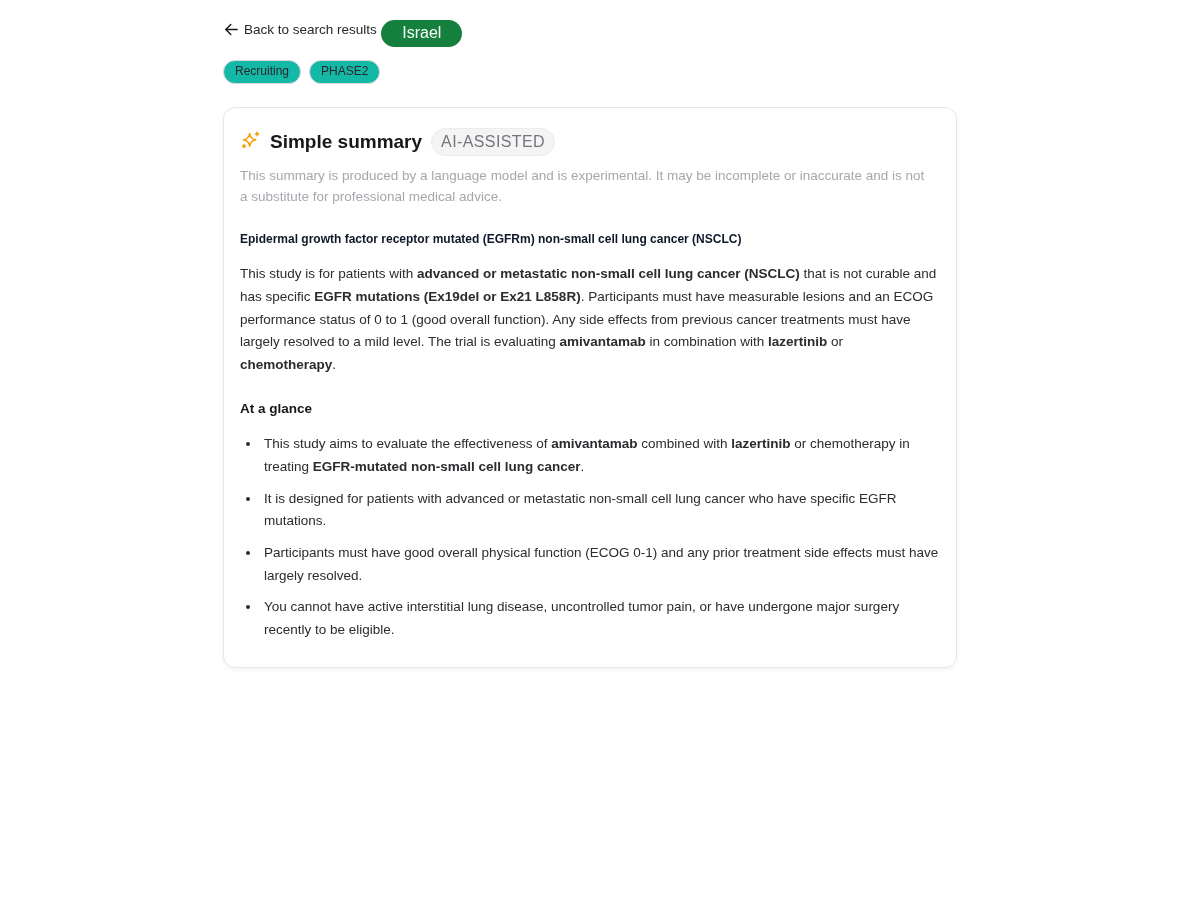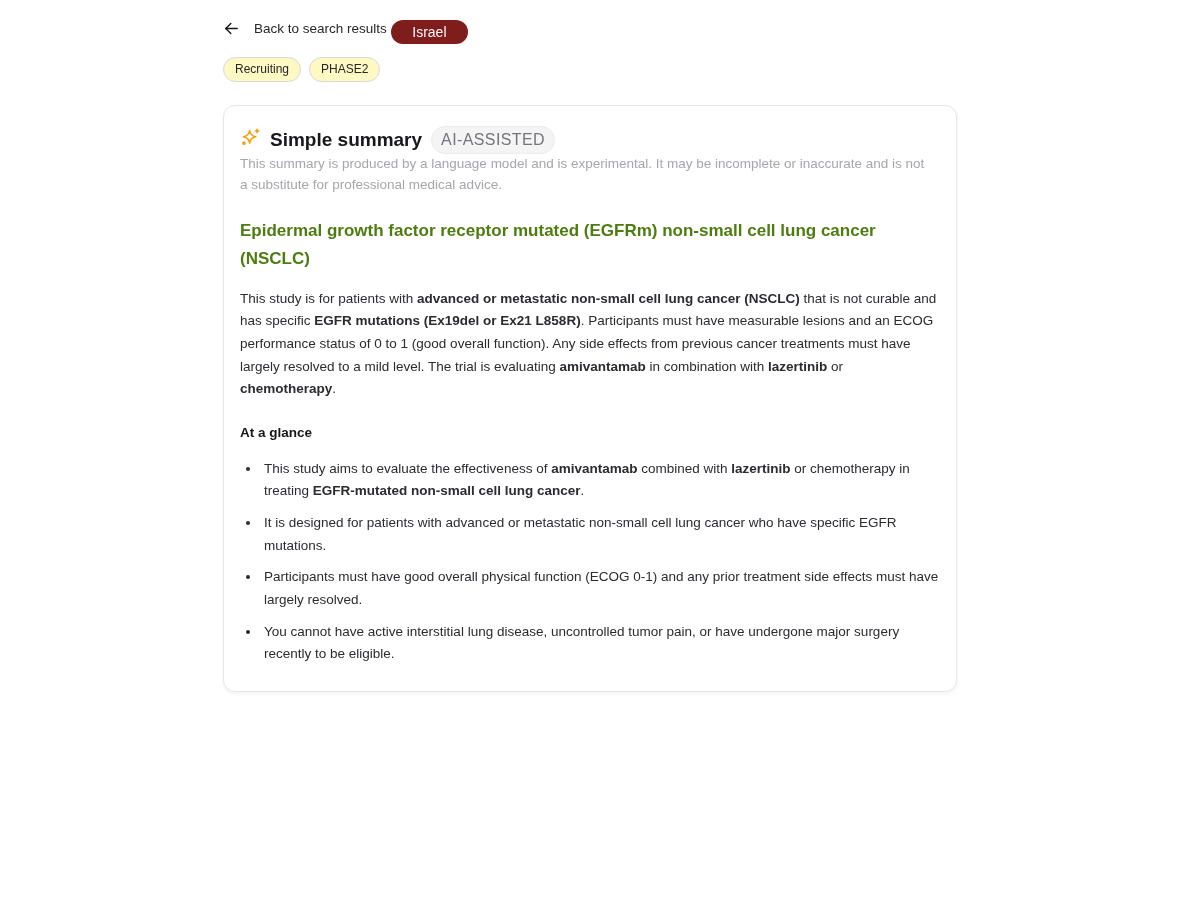--- a/index.html
+++ b/index.html
@@ -2,43 +2,43 @@
 <html><head>
 <meta charset="utf-8">
 <style>
   * { margin: 0; padding: 0; box-sizing: border-box; }
   html, body { background: #ffffff; width: 1200px; height: 922px; overflow: hidden; }
   body { font-family: "Liberation Sans", sans-serif; color: #27272a; }
 
   .container { width: 737px; margin-left: 223px; padding-top: 10px; }
 
   
-  .back-link { display: inline-flex; align-items: center; gap: 14px; font-size: 13.5px; color: #27272a; cursor: pointer; text-decoration: none; }
+  .back-link { display: inline-flex; align-items: center; gap: 4px; font-size: 13.5px; color: #27272a; cursor: pointer; text-decoration: none; }
   .back-link svg { display: block; }
 
   
   .page-title { margin-top: 24px; max-width: 700px; font-size: 28px; font-weight: 700; line-height: 1.28; color: #18181b; letter-spacing: -0.2px; }
 
   
   .badge-row { display: flex; gap: 8px; }
-  .badge-dark { display: inline-block; margin-top: 10px; background: #7f1d1d; color: #fafafa; font-size: 14px; padding: 3px 21px; border-radius: 999px; line-height: 1.3; }
+  .badge-dark { display: inline-block; margin-top: 10px; background: #15803d; color: #fafafa; font-size: 16px; padding: 3px 21px; border-radius: 999px; line-height: 1.3; }
   .badge-outline-row { margin-top: 13px; }
-  .badge-outline { display: inline-block; background: #fef9c3; border: 1px solid #d9d9de; color: #27272a; font-size: 12px; padding: 3.5px 11px; border-radius: 999px; line-height: 1.3; }
+  .badge-outline { display: inline-block; background: #14b8a6; border: 1px solid #d9d9de; color: #27272a; font-size: 12px; padding: 3.5px 11px; border-radius: 999px; line-height: 1.3; }
 
   
   .card { margin-top: 23px; width: 734px; border: 1px solid #e7e7ea; border-radius: 12px; background: #fff; box-shadow: 0 2px 4px rgba(0,0,0,0.05); padding: 16px 16px 16px 16px; }
 
   .card-header { display: flex; align-items: center; gap: 9px; padding-top: 4px; }
   .card-header h2 { font-size: 19px; font-weight: 700; color: #18181b; }
   .ai-badge { background: #f4f4f5; color: #74747c; font-size: 16px; letter-spacing: 0.4px; padding: 4px 9px; border-radius: 999px; border: 1px solid #ececee; }
 
-  .disclaimer { color: #a6a6ad; font-size: 13.5px; line-height: 1.55; max-width: 690px; }
+  .disclaimer { margin-top: 10px; color: #a6a6ad; font-size: 13.5px; line-height: 1.55; max-width: 690px; }
 
   .prose { font-size: 13.5px; line-height: 1.68; color: #2b2b30; }
-  .condition-heading { margin-top: 21px; font-weight: 700; font-size: 17px; color: #4d7c0f; }
+  .condition-heading { margin-top: 21px; font-weight: 700; font-size: 12px; color: #0f172a; }
   .section-heading { margin-top: 21px; font-weight: 700; font-size: 13.5px; color: #18181b; }
   .who-paragraph { margin-top: 14px; max-width: 710px; }
   .prose strong, .condition-heading, .section-heading { font-weight: 700; }
 
   .glance-list { margin-top: 13px; padding-left: 21px; max-width: 700px; }
   .glance-list li { margin-bottom: 9px; padding-left: 3px; }
 </style>
 </head>
 <body>
 

